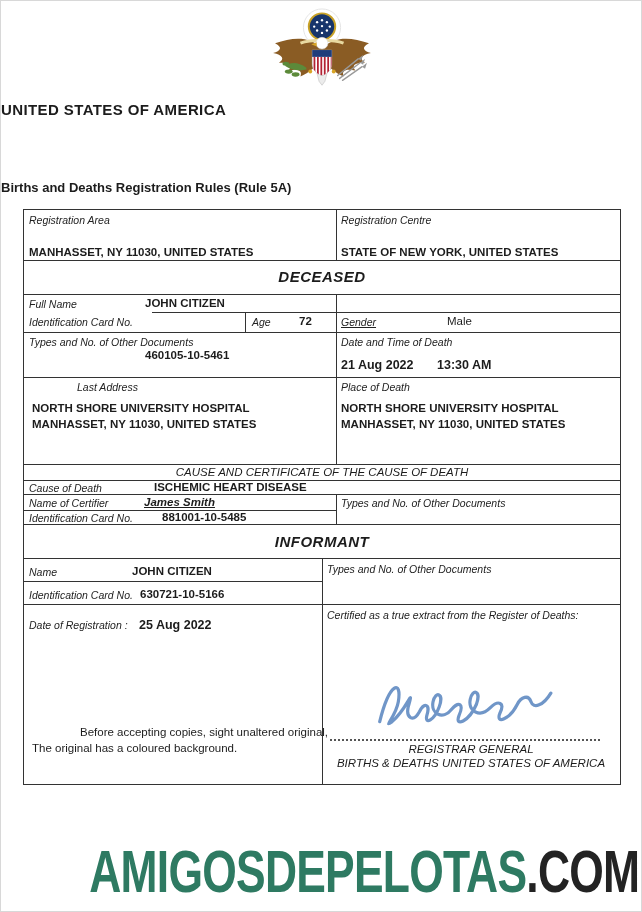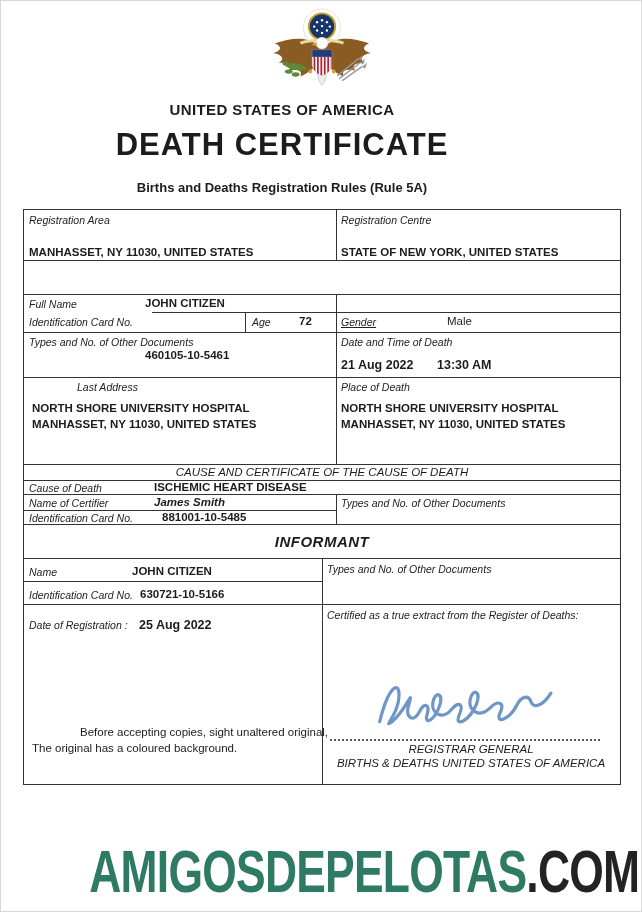--- a/index.html
+++ b/index.html
@@ -2,21 +2,21 @@
 <html><head>
 <meta charset="utf-8">
 <style>
   html,body{margin:0;padding:0;background:#fff;}
   .sheet{
     position:relative;width:642px;height:912px;background:#ffffff;
     font-family:"Liberation Sans","DejaVu Sans",sans-serif;color:#1c1c1c;
     box-sizing:border-box;border:1px solid #d8d8d8;overflow:hidden;
   }
   .abs{position:absolute;}
-  .ctr{left:0;width:562px;text-align:center;}
+  .ctr{left:0;width:562px;}
   .country-title{font-size:15px;font-weight:bold;letter-spacing:.4px;}
   .doc-title{font-size:31px;font-weight:bold;letter-spacing:1px;}
   .subtitle{font-size:13px;font-weight:bold;}
   .tbl{position:absolute;left:22px;top:208px;width:596px;height:574px;border:1px solid #333;}
   .hline{position:absolute;height:1px;background:#333;}
   .vline{position:absolute;width:1px;background:#333;}
   .lbl{font-style:italic;font-size:10.5px;color:#222;white-space:nowrap;}
   .val{font-weight:bold;font-size:11.5px;white-space:nowrap;}
   .val-reg{font-size:11.5px;white-space:nowrap;}
   .sec-hdr{font-weight:bold;font-style:italic;font-size:15px;letter-spacing:.5px;text-align:center;width:100%;}
@@ -90,21 +90,20 @@
           <path d="M99,57 l5,-4 l-2,6 z"></path>
           <path d="M101,61 l5,-4 l-2,6 z"></path>
       </g>
 
       <circle cx="48" cy="66" r="2" fill="#d8a526"></circle>
         <circle cx="72" cy="66" r="2" fill="#d8a526"></circle>
     </svg>
   </div>
 
   <div class="abs ctr country-title" style="top:100px;">UNITED STATES OF AMERICA</div>
-  <div class="abs ctr doc-title" style="top:126px;">DEATH CERTIFICATE</div>
   <div class="abs ctr subtitle" style="top:179px;">Births and Deaths Registration Rules (Rule 5A)</div>
 
   <div class="tbl">
 
     <div class="hline" style="top:50px;left:0;width:596px;"></div>
     <div class="hline" style="top:84px;left:0;width:596px;"></div>
     <div class="hline" style="top:102px;left:128px;width:468px;"></div>
     <div class="hline" style="top:122px;left:0;width:596px;"></div>
     <div class="hline" style="top:167px;left:0;width:596px;"></div>
     <div class="hline" style="top:254px;left:0;width:596px;"></div>
@@ -120,20 +119,21 @@
     <div class="vline" style="left:312px;top:84px;height:170px;"></div>
     <div class="vline" style="left:312px;top:284px;height:30px;"></div>
     <div class="vline" style="left:221px;top:102px;height:20px;"></div>
     <div class="vline" style="left:298px;top:348px;height:226px;"></div>
 
     <div class="abs lbl" style="left:5px;top:4px;">Registration Area</div>
     <div class="abs val" style="left:5px;top:36px;">MANHASSET, NY 11030, UNITED STATES</div>
     <div class="abs lbl" style="left:317px;top:4px;">Registration Centre</div>
     <div class="abs val" style="left:317px;top:36px;">STATE OF NEW YORK, UNITED STATES</div>
 
+    <div class="abs sec-hdr" style="top:58px;">DECEASED</div>
 
     <div class="abs lbl" style="left:5px;top:88px;">Full Name</div>
     <div class="abs val" style="left:121px;top:87px;">JOHN CITIZEN</div>
     <div class="abs lbl" style="left:5px;top:106px;">Identification Card No.</div>
     <div class="abs val" style="left:121px;top:105px;margin-top:34px;">460105-10-5461</div>
     <div class="abs lbl" style="left:228px;top:106px;">Age</div>
     <div class="abs val" style="left:275px;top:105px;">72</div>
     <div class="abs lbl" style="left:317px;top:106px;text-decoration:underline;">Gender</div>
     <div class="abs val-reg" style="left:423px;top:105px;">Male</div>
 
@@ -146,21 +146,21 @@
     <div class="abs val" style="left:8px;top:192px;">NORTH SHORE UNIVERSITY HOSPITAL</div>
     <div class="abs val" style="left:8px;top:208px;">MANHASSET, NY 11030, UNITED STATES</div>
     <div class="abs lbl" style="left:317px;top:171px;">Place of Death</div>
     <div class="abs val" style="left:317px;top:192px;">NORTH SHORE UNIVERSITY HOSPITAL</div>
     <div class="abs val" style="left:317px;top:208px;">MANHASSET, NY 11030, UNITED STATES</div>
 
     <div class="abs sec-hdr-sm" style="top:256px;">CAUSE AND CERTIFICATE OF THE CAUSE OF DEATH</div>
     <div class="abs lbl" style="left:5px;top:272px;">Cause of Death</div>
     <div class="abs val" style="left:130px;top:271px;">ISCHEMIC HEART DISEASE</div>
     <div class="abs lbl" style="left:5px;top:287px;">Name of Certifier</div>
-    <div class="abs val" style="left:130px;top:286px;font-style:italic;">James Smith</div>
+    <div class="abs val" style="left:120px;top:286px;font-style:italic;text-decoration:underline;">James Smith</div>
     <div class="abs lbl" style="left:317px;top:287px;">Types and No. of Other Documents</div>
     <div class="abs lbl" style="left:5px;top:302px;">Identification Card No.</div>
     <div class="abs val" style="left:130px;top:301px;margin-left:8px;">881001-10-5485</div>
 
     <div class="abs sec-hdr" style="top:323px;">INFORMANT</div>
 
     <div class="abs lbl" style="left:5px;top:356px;">Name</div>
     <div class="abs val" style="left:108px;top:355px;">JOHN CITIZEN</div>
     <div class="abs lbl" style="left:303px;top:353px;">Types and No.  of Other Documents</div>
     <div class="abs lbl" style="left:5px;top:379px;">Identification Card No.</div>

